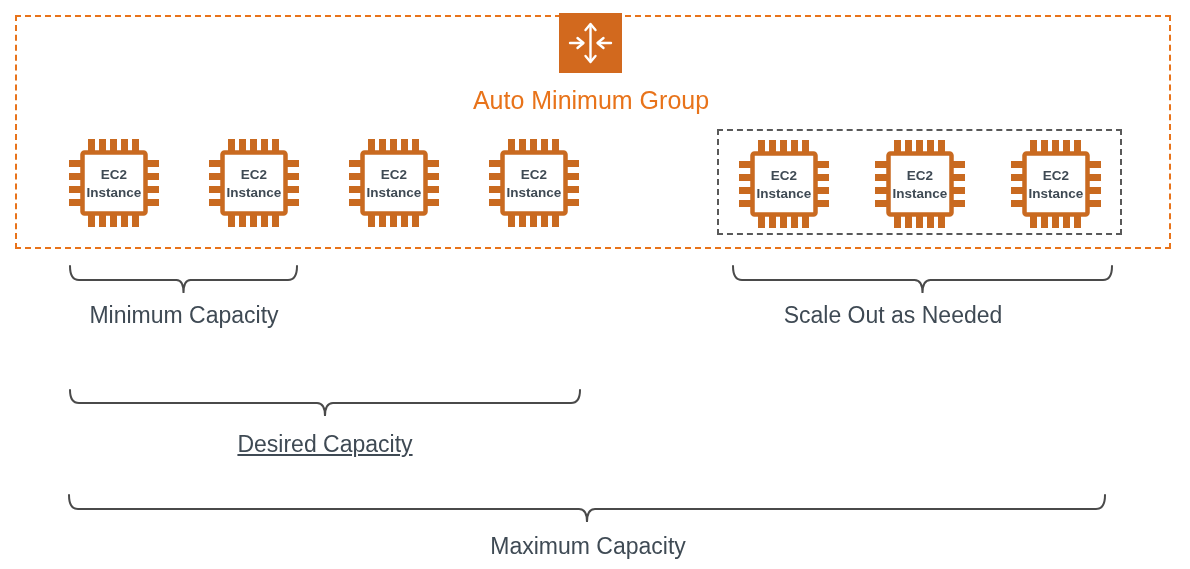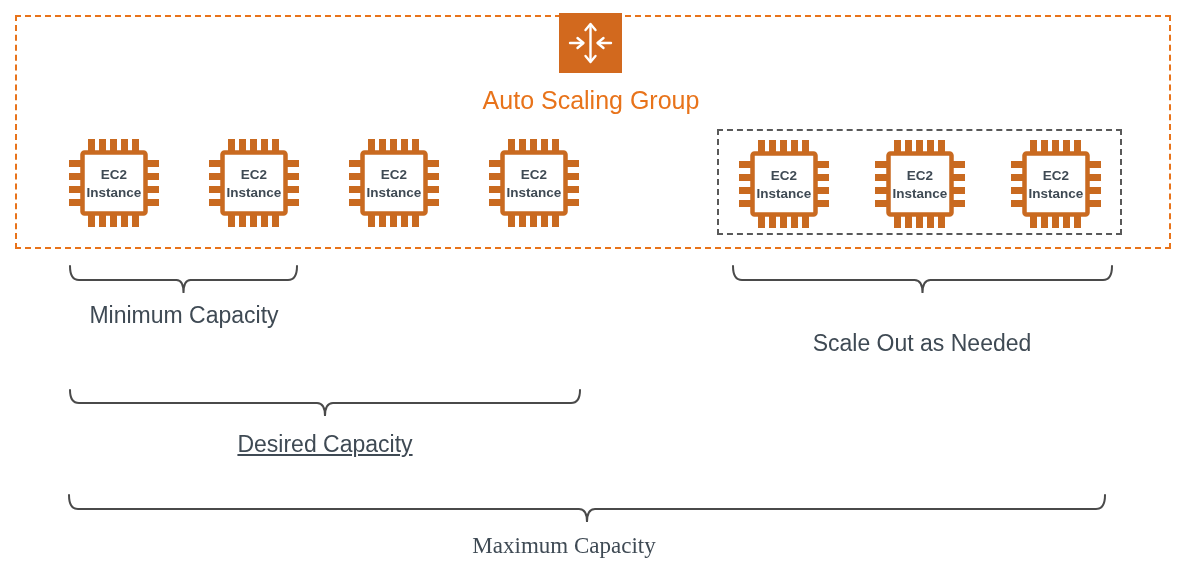--- a/index.html
+++ b/index.html
@@ -47,23 +47,23 @@
   .braces-layer{
     position:absolute;left:0;top:0;width:1190px;height:569px;
     pointer-events:none;z-index:1;
   }
   .brace{fill:none;stroke:var(--brace-gray);stroke-width:2px;stroke-linecap:round;}
   .cap-label{
     position:absolute;transform:translateX(-50%);
     font-size:23px;color:var(--dark-text);white-space:nowrap;z-index:2;
   }
   .label-minimum{left:184px;top:302px;}
-  .label-scale-out{left:922px;top:302px;margin-top:28px;}
+  .label-scale-out{left:893px;top:302px;}
   .label-desired{left:325px;top:431px;text-decoration:underline;}
-  .label-maximum{left:564px;top:533px;font-family:Liberation Serif, serif;}
+  .label-maximum{left:588px;top:533px;}
   .arrows{display:block;}
 </style>
 </head>
 <body>
 
 <div class="asg-container"></div>
 
 <div class="asg-icon">
   <svg class="arrows" width="63" height="60" viewBox="0 0 63 60">
     <g fill="none" stroke="#ffffff" stroke-width="2.4" stroke-linecap="round" stroke-linejoin="round">
@@ -71,21 +71,21 @@
       <path d="M 26.5 17 L 31.5 11 L 36.5 17"></path>
       <path d="M 26.5 43 L 31.5 49 L 36.5 43"></path>
       <path d="M 11 30 L 22.5 30"></path>
       <path d="M 18.5 25 L 24.5 30 L 18.5 35"></path>
       <path d="M 52 30 L 40.5 30"></path>
       <path d="M 44.5 25 L 38.5 30 L 44.5 35"></path>
     </g>
   </svg>
 </div>
 
-<div class="asg-title">Auto Scaling Group</div>
+<div class="asg-title">Auto Minimum Group</div>
 
 <div class="main-instance-row">
     <svg class="chip" viewBox="0 0 94 88">
     <g class="pins">
       <rect class="pin" x="21" y="0" width="7" height="13"></rect>
       <rect class="pin" x="32" y="0" width="7" height="13"></rect>
       <rect class="pin" x="43" y="0" width="7" height="13"></rect>
       <rect class="pin" x="54" y="0" width="7" height="13"></rect>
       <rect class="pin" x="65" y="0" width="7" height="13"></rect>
       <rect class="pin" x="21" y="75" width="7" height="13"></rect>

